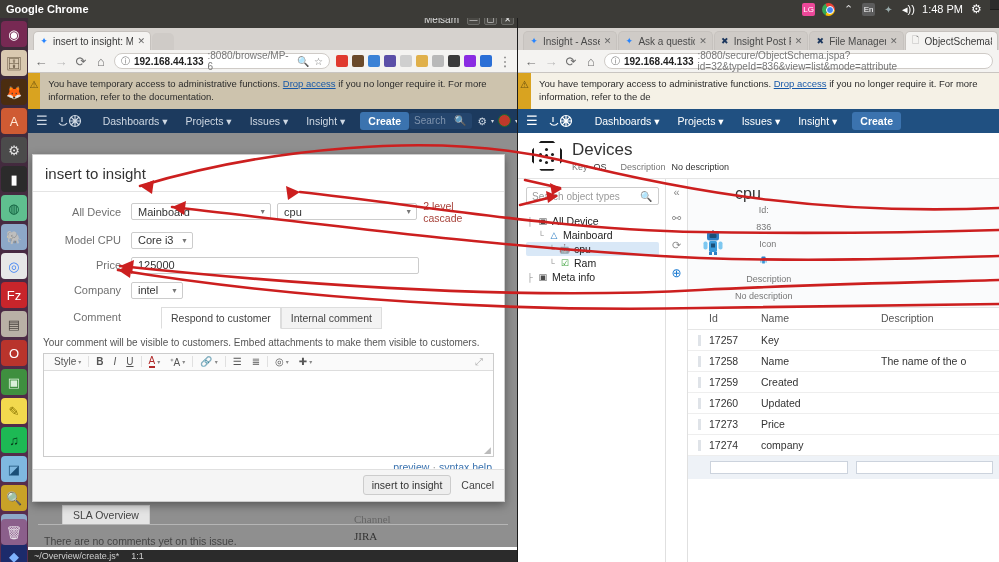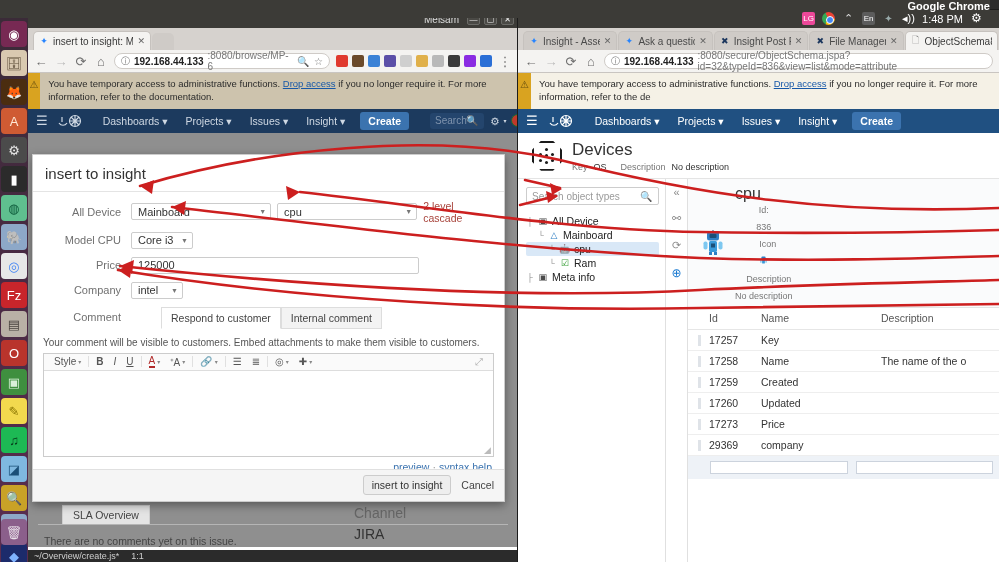--- a/index.html
+++ b/index.html
@@ -7,21 +7,21 @@
   body {
     font-family: "Liberation Sans", sans-serif;
     font-size: 11px;
     background:#2c2c2c;
     position:relative;
   }
   
   .ubuntu-top{
     position:absolute; left:0; top:0; width:990px; height:18px;
     background:#3c3b37; color:#e8e8e8; font-size:11px;
-    display:flex; align-items:flex-end; z-index:50;flex-direction:column;
+    display:flex; align-items:center; z-index:50;
   }
   .ubuntu-top .app-name{ margin-left:6px; font-weight:bold; font-size:11px; color:#fff;}
   .tray{ margin-left:auto; display:flex; align-items:center; gap:7px; padding-right:7px;}
   .tray .tr-ic{ width:13px; height:13px; display:inline-block; position:relative;}
   .tray .clock{font-size:11px; color:#fff;}
   .ic-lg{background:#ec4899; border-radius:2px; color:#fff; font-size:8px; text-align:center; line-height:13px; font-weight:normal;}
   .ic-chrome{border-radius:50%; background:
       conic-gradient(from -30deg,#ea4335 0deg 120deg,#fbbc05 120deg 240deg,#34a853 240deg 360deg);}
   .ic-chrome:after{content:"";position:absolute;left:3.5px;top:3.5px;width:6px;height:6px;border-radius:50%;background:#4285f4;border:1px solid #fff;}
   .ic-wifi{color:#ddd;font-size:11px;line-height:13px;text-align:center;}
@@ -83,21 +83,21 @@
   .warnbar .wtxt{ padding:5px 8px; font-size:9.5px; color:#2b2b2b; line-height:1.35;}
   .warnbar a{color:#1758a8;}
 
   .jnav{ height:24px; background:#1c3a5e; display:flex; align-items:center; gap:0; padding-left:8px; color:#cfd8e3; font-size:10.5px;}
   .jnav.active{background:#205081;color:#fff;}
   .jnav .burger{font-size:13px;margin-right:8px;}
   .jnav .logo{width:30px;height:18px;display:flex;align-items:center;justify-content:center;margin-right:10px;}
   .jnav .nitem{padding:0 9px;white-space:nowrap;}
   .jnav .createbtn{background:#3b73af;color:#fff;font-weight:bold;padding:3px 8px;border-radius:3px;margin-left:6px;}
   .jnav.active .createbtn{background:#3b73af;}
-  .jnav .searchbox{margin-left:21px;width:100px;height:16px;background:#24456d;border-radius:3px;display:flex;align-items:center;padding:0 5px;color:#7f93ad;font-size:10px;}
+  .jnav .searchbox{margin-left:0;width:100px;height:16px;background:#24456d;border-radius:3px;display:flex;align-items:center;padding:0 5px;color:#7f93ad;font-size:10px;}
   .jnav .searchbox .mag{margin-left:auto;}
   .jnav .right-ic{margin-left:6px;display:flex;align-items:center;gap:4px;}
   .avatarc{width:13px;height:13px;border-radius:50%;background:#c0392b;border:1px solid #1a6e2e;}
 
   
   #winLeft{ left:28px; top:10px; width:490px; height:552px; box-shadow:0 0 0 1px #1c1c1c; }
   .lw-body{ position:relative; height:414px; background:#9d9d9d; overflow:hidden;}
   .bg-page{position:absolute;inset:0;background:#8f8f8f;}
   .dialog{
     position:absolute; left:4px; top:21px; width:473px; height:348px;
@@ -133,21 +133,21 @@
   .elinks{text-align:right;padding:4px 2px 0 0;font-size:10.5px;color:#3b73af;}
   .elinks .dot{color:#999;padding:0 3px;}
   .dlg-foot{position:absolute;left:0;right:0;bottom:0;height:32px;background:#f5f5f5;border-top:1px solid #e0e0e0;display:flex;align-items:center;justify-content:flex-end;gap:10px;padding-right:10px;}
   .btn-prim{background:#eee;border:1px solid #ccc;border-radius:3px;padding:3px 8px;font-size:10.5px;color:#333;}
   .btn-link{font-size:10.5px;color:#444;}
 
   .below-dlg{position:absolute;left:4px;top:372px;right:4px;bottom:0;}
   .sla-tab{display:inline-block;background:#e4e4e4;border:1px solid #cfcfcf;border-bottom:none;padding:3px 10px;font-size:10.5px;color:#444;margin-left:24px;}
   .sla-rule{border-bottom:1px solid #b5b5b5;margin:0 6px 0 6px;}
   .nocomments{font-size:10.5px;color:#444;padding:10px 0 0 12px;}
-  .rightcol{position:absolute;right:10px;top:0;width:150px;font-size:14px;color:#333;}
+  .rightcol{position:absolute;right:10px;top:8px;width:150px;font-size:11px;color:#333;font-family:Liberation Serif, serif;}
   .rc-lbl{color:#666;margin-bottom:5px;}
   .rc-val{margin-bottom:18px;}
 
   .vim-status{position:absolute;left:0;bottom:0;width:490px;height:12px;background:#2b2b2b;color:#cfcfcf;font-size:9px;display:flex;align-items:center;gap:12px;padding-left:6px;}
 
   
   #winRight{ left:518px; top:10px; width:481px; height:552px; box-shadow:0 0 0 1px #1c1c1c; }
   .rw-body{ background:#fff; height:100%; overflow:hidden;}
   .insight-head{display:flex;align-items:flex-start;gap:10px;padding:8px 10px 6px 14px;background:#fff;}
   .obj-octa{
@@ -711,21 +711,21 @@
                   <i></i>
                 </td>
                 <td class="c-id">17273</td>
                 <td class="c-name">Price</td>
                 <td class="c-desc"></td>
               </tr>
               <tr>
                 <td class="grip">
                   <i></i>
                 </td>
-                <td class="c-id">29369</td>
+                <td class="c-id">17274</td>
                 <td class="c-name">company</td>
                 <td class="c-desc"></td>
               </tr>
             </tbody>
         </table>
 
         <div class="filterrow">
           <span class="fi fi-a"></span>
           <span class="fi fi-b"></span>
         </div>

